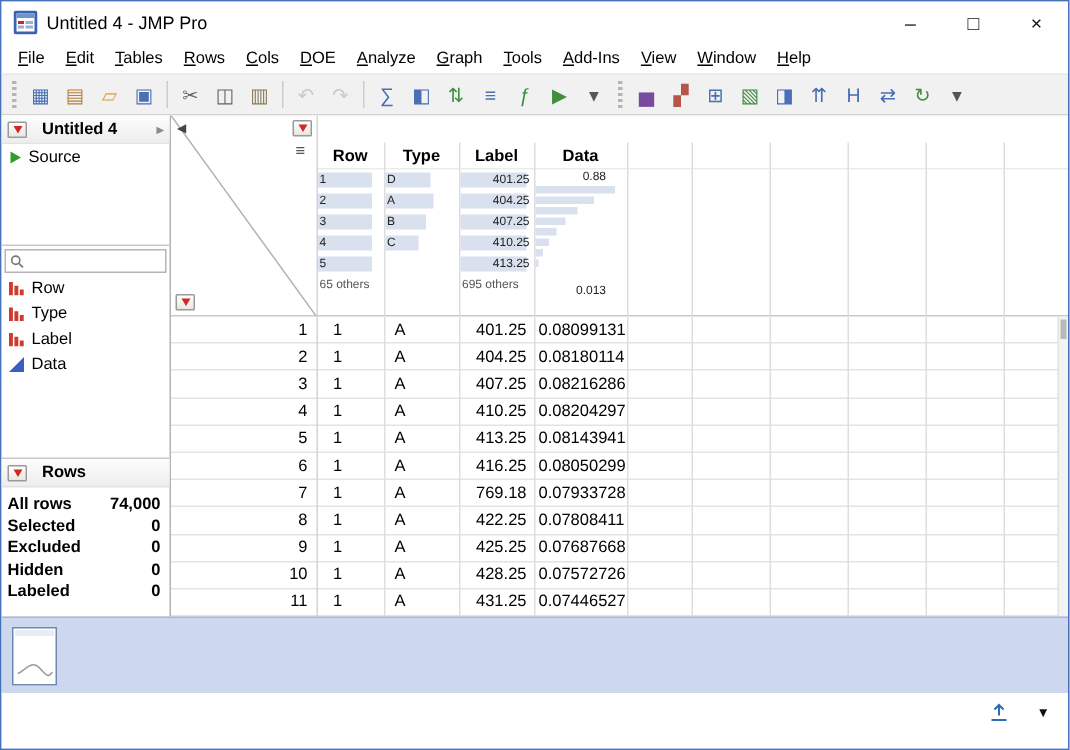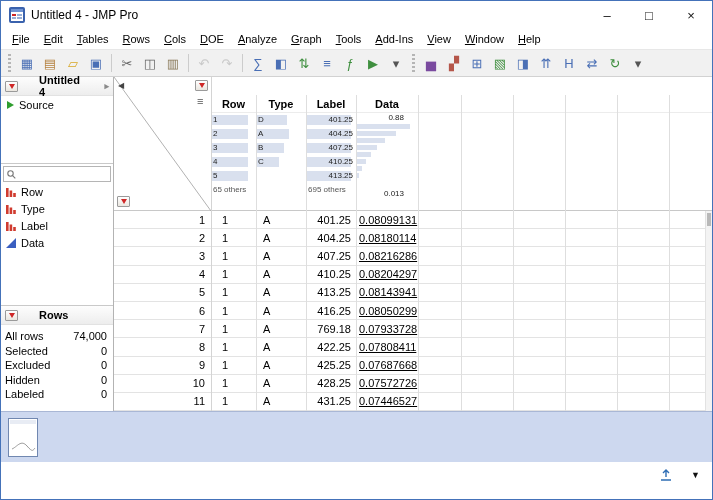--- a/index.html
+++ b/index.html
@@ -37,39 +37,39 @@
   
   .main { position:absolute; top:76px; left:0; width:100%; height:334px; }
 
   
   .sidebar { position:absolute; left:0; top:0; width:113px; height:334px; background:#fff;
              border-right:1px solid #b3b3b3; }
   .panel { position:absolute; left:0; right:0; }
   .panel1 { top:0; height:85px; }
   .panel2 { top:86px; height:141px; border-top:1px solid #c9c9c9; }
   .panel3 { top:228px; bottom:0; border-top:1px solid #c9c9c9; }
-  .panel-header { height:19px; display:flex; align-items:center; gap:21px; padding:0 4px;
+  .panel-header { height:19px; display:flex; align-items:center; gap:10px; padding:0 4px;
                   background:linear-gradient(#fdfdfd,#ededed); border-bottom:1px solid #e2e2e2;
                   font-weight:bold; }
   .ph-exp { margin-left:auto; color:#8a8a8a; font-size:9px; }
   .red-tri-btn { width:13px; height:11px; flex:0 0 auto;
                  background:linear-gradient(#ffffff,#eae6df); border:1px solid #9a9a9a;
                  border-radius:1px; display:flex; align-items:center; justify-content:center; }
   .red-tri-btn i { display:block; width:0; height:0; border-left:3.5px solid transparent;
                    border-right:3.5px solid transparent; border-top:5px solid #cf2727; }
   .src-row { height:18px; display:flex; align-items:center; gap:5px; padding-left:6px; }
   .green-tri { width:0; height:0; border-top:4.5px solid transparent;
                border-bottom:4.5px solid transparent; border-left:7px solid #2f9e2f; }
   .search-row { margin:2px 2px 1px 2px; height:16px; border:1px solid #b5b5b5; background:#fff;
                 display:flex; align-items:center; padding:0 3px; gap:3px; }
   .search-row input { border:none; outline:none; flex:1; min-width:0; font-size:10px;
                       font-family:"Liberation Sans",sans-serif; }
   .col-item { height:17px; display:flex; align-items:center; gap:5px; padding-left:5px; }
   .col-ic { width:10px; height:10px; flex:0 0 auto; display:flex; }
-  .rows-stats { padding-top:4px; }
+  .rows-stats { padding-top:4px;font-weight:bold; }
   .stat-row { height:14.5px; display:flex; align-items:center; padding:0 6px 0 4px; }
   .stat-value { margin-left:auto; }
 
   
   .tablearea { position:absolute; left:113px; top:0; right:0; height:334px; background:#fff;
                overflow:hidden; }
   .vline { position:absolute; width:1px; top:18px; bottom:0; background:#dedede; }
   .vline.full { top:0; background:#d4d4d4; }
   .colheader-underline { position:absolute; top:35px; left:97px; right:0; height:1px; background:#ececec; }
   .data-boundary { position:absolute; top:133px; left:0; right:0; height:1px; background:#c8c8c8; }
@@ -96,21 +96,21 @@
   .pv-hbar { height:5px; margin-bottom:2px; background:#d9e0ee; }
   .rows-block { position:absolute; top:134px; left:0; right:0; height:200px;
                 display:flex; flex-direction:column; }
   .trow { flex:1; display:flex; align-items:center; border-bottom:1px solid #e3e3e3;
           background:transparent; overflow:hidden; }
   .c { white-space:nowrap; overflow:hidden; flex:0 0 auto; }
   .c-num   { width:97px; text-align:right; padding-right:6px; }
   .c-row   { width:45px; padding-left:11px; }
   .c-type  { width:50px; padding-left:7px; }
   .c-label { width:50px; text-align:right; padding-right:5px; }
-  .c-data  { width:62px; padding-left:3px;text-decoration:underline; }
+  .c-data  { width:62px; padding-left:3px; }
   .c-fill  { flex:1 1 auto; }
   .vscroll { position:absolute; right:0; top:134px; bottom:0; width:7px; background:#f3f3f3;
              border-left:1px solid #e2e2e2; }
   .vthumb { position:absolute; top:2px; left:1px; right:1px; height:13px; background:#b9b9b9; }
 
   
   .thumbstrip { position:absolute; top:410px; left:0; right:0; height:51px; background:#cdd8ef;
                 border-top:1px solid #a9b7d5; display:flex; align-items:center; padding-left:7px; }
   .thumb { width:30px; height:39px; background:#fff; border:1px solid #7087b0;
            box-shadow:0 0 0 1px rgba(255,255,255,.7) inset; position:relative; }

